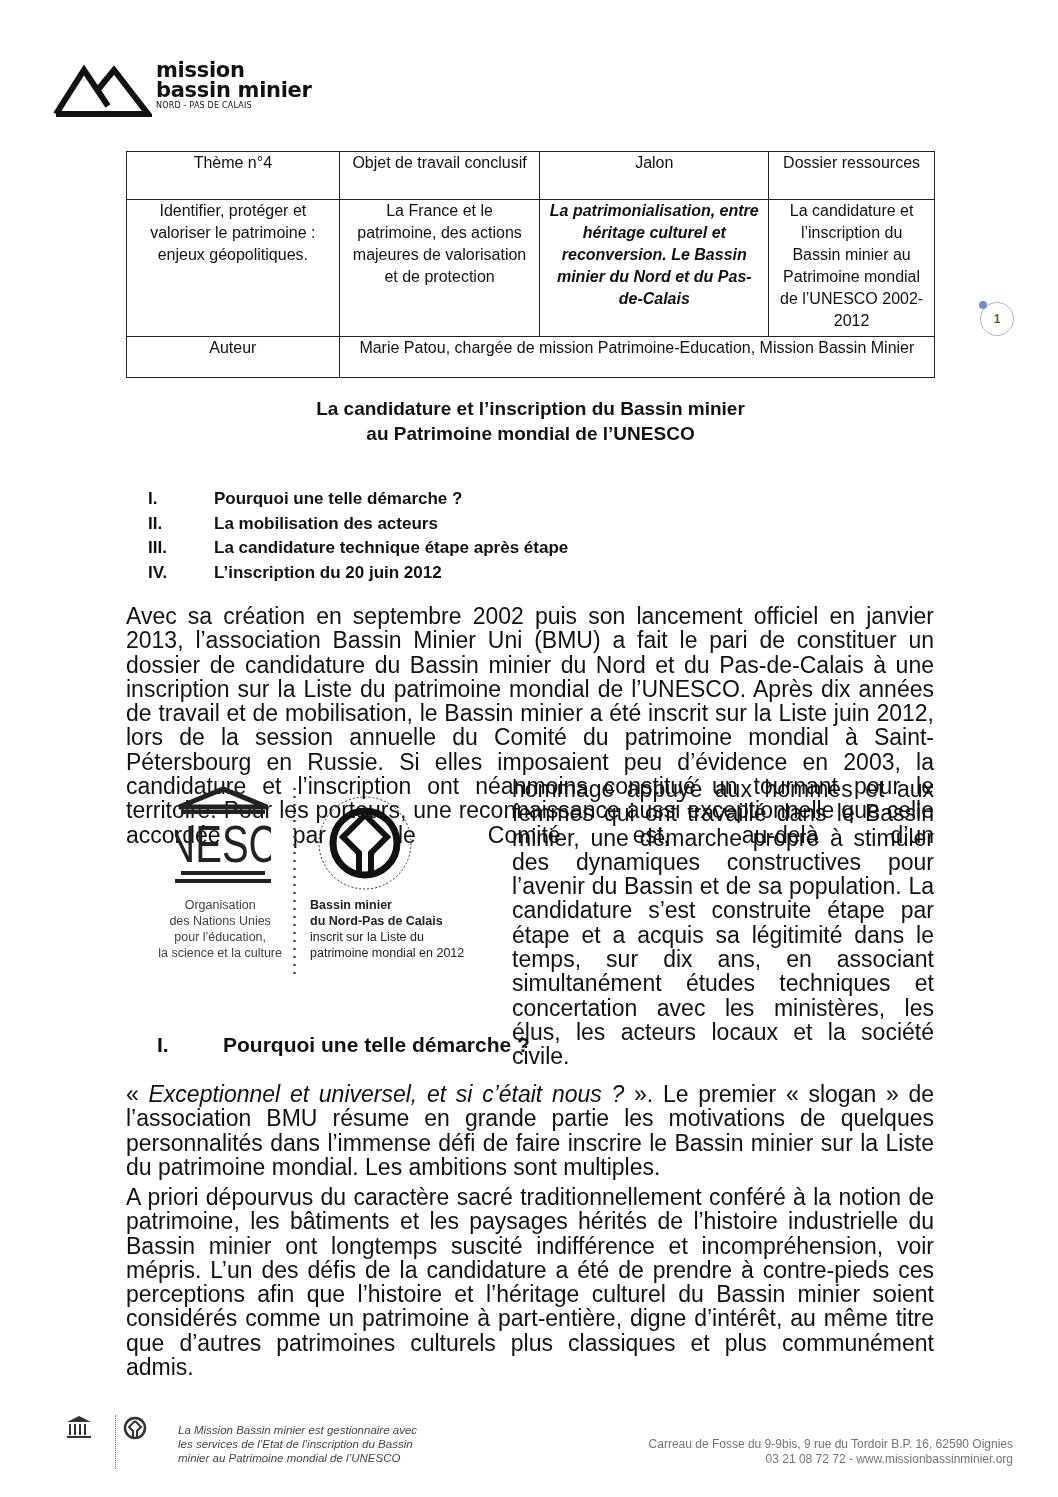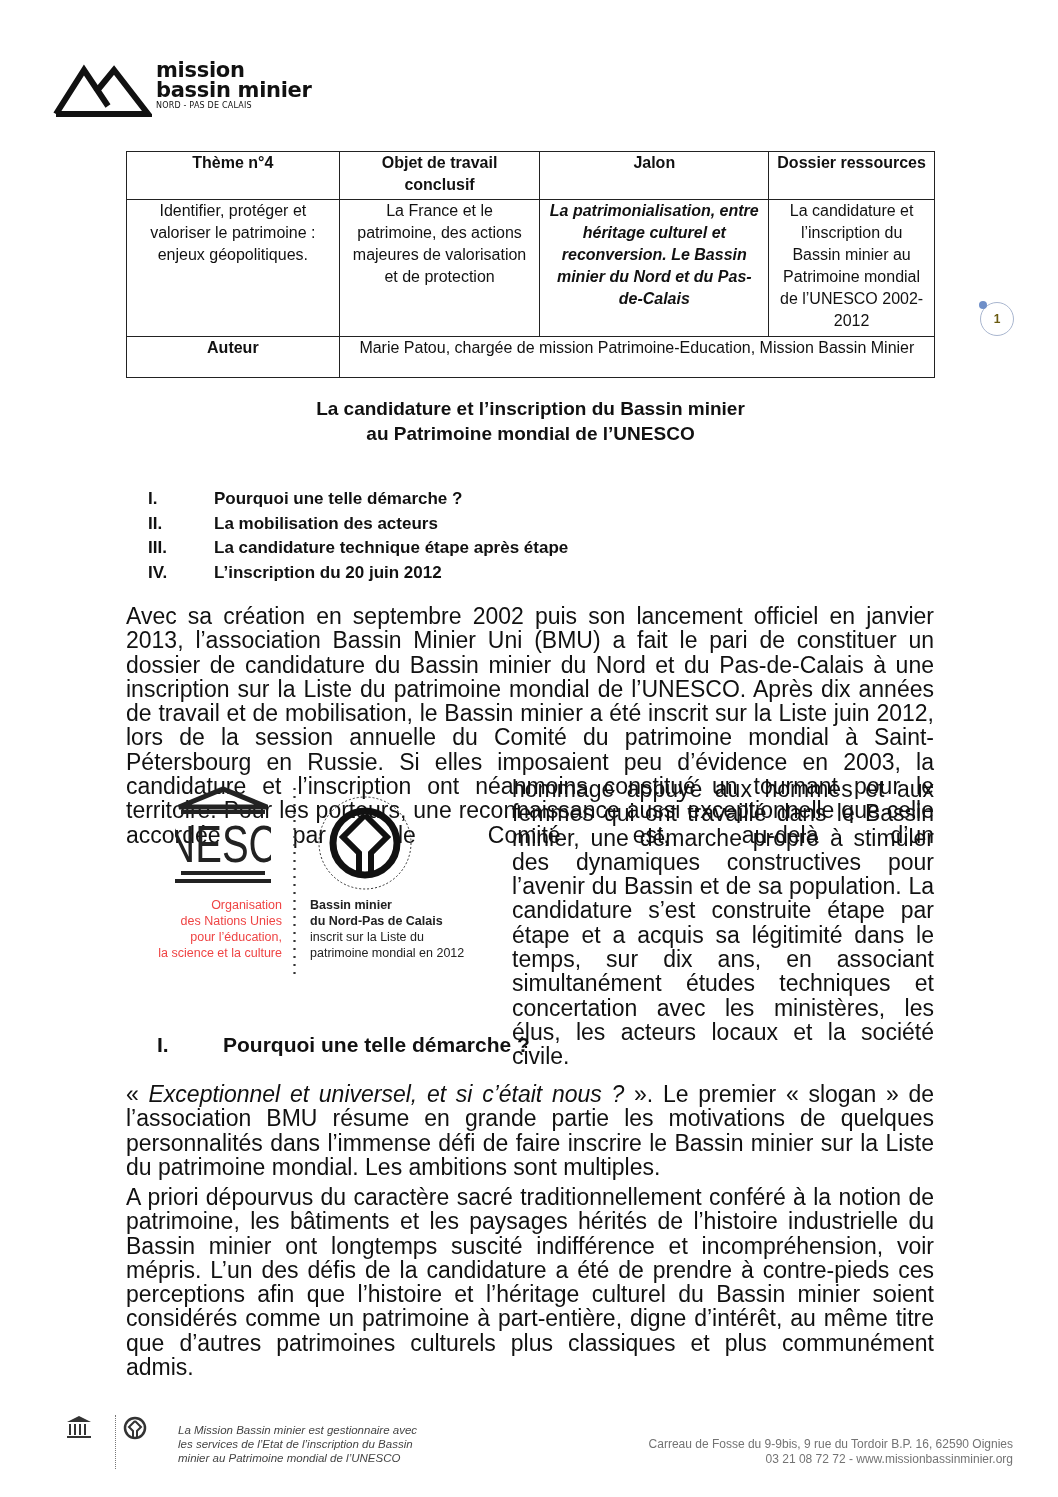--- a/index.html
+++ b/index.html
@@ -12,21 +12,21 @@
   .logo svg { position: absolute; left: 0; top: 2px; }
   .logo-text { position: absolute; left: 104px; top: 0; font-family: "DejaVu Sans", sans-serif; color: #111; }
   .logo-line1 { font-size: 21px; font-weight: bold; line-height: 20px; letter-spacing: -0.3px; }
   .logo-line2 { font-size: 21px; font-weight: bold; line-height: 20px; letter-spacing: -0.3px; }
   .logo-line3 { font-size: 8px; line-height: 10px; letter-spacing: 0.2px; margin-top: 1px; }
 
   
   table.info { position: absolute; left: 126px; top: 151px; width: 809px; border-collapse: collapse;
                font-size: 16px; line-height: 22px; }
   table.info td, table.info th { border: 1.5px solid #222; vertical-align: top; text-align: center; padding: 0 6px; }
-  table.info th { font-weight: bold; }
+  table.info th { font-weight: normal; }
   .jalon { font-weight: bold; font-style: italic; }
 
   
   .page-badge { left: 980px; top: 302px; width: 32px; height: 32px; border-radius: 50%;
                 border: 1px solid #a9b6cf; font-size: 12px; font-weight: bold; color: #6a5a10;
                 display: flex; align-items: center; justify-content: center; }
   .page-dot { left: 979px; top: 301px; width: 8px; height: 8px; border-radius: 50%; background: #6f8fc8; }
 
   
   .title { left: 126px; top: 396px; width: 809px; text-align: center; font-weight: bold; font-size: 19px; line-height: 25px; }
@@ -38,21 +38,21 @@
 
   
   .para { font-size: 23px; line-height: 24.3px; text-align: justify; }
   .p1 { left: 126px; top: 604px; width: 808px; }
   .p1b { left: 512px; top: 777px; width: 422px; }
   .p2 { left: 126px; top: 1082px; width: 808px; }
   .p3 { left: 126px; top: 1185px; width: 808px; }
 
   
   .unesco { left: 145px; top: 785px; width: 345px; height: 200px; }
-  .unesco-org { position: absolute; right: 208px; top: 112px; text-align: right; font-size: 12.5px; line-height: 16px; color: #ef4444; white-space: nowrap; }
+  .unesco-org { position: absolute; right: 208px; top: 112px; text-align: center; font-size: 12.5px; line-height: 16px; color: #404040; white-space: nowrap; }
   .unesco-site { position: absolute; left: 165px; top: 112px; font-size: 12.5px; line-height: 16px; color: #222; white-space: nowrap; }
   .unesco-site .b { font-weight: bold; }
   .dots { position: absolute; left: 148px; top: 0; width: 3px; height: 195px;
           background-image: radial-gradient(circle, #333 1px, transparent 1.3px);
           background-size: 3px 8px; }
 
   
   .h1 { left: 157px; top: 1032px; font-weight: bold; font-size: 21px; line-height: 26px; display: flex; }
   .h1-num { width: 66px; }
 

